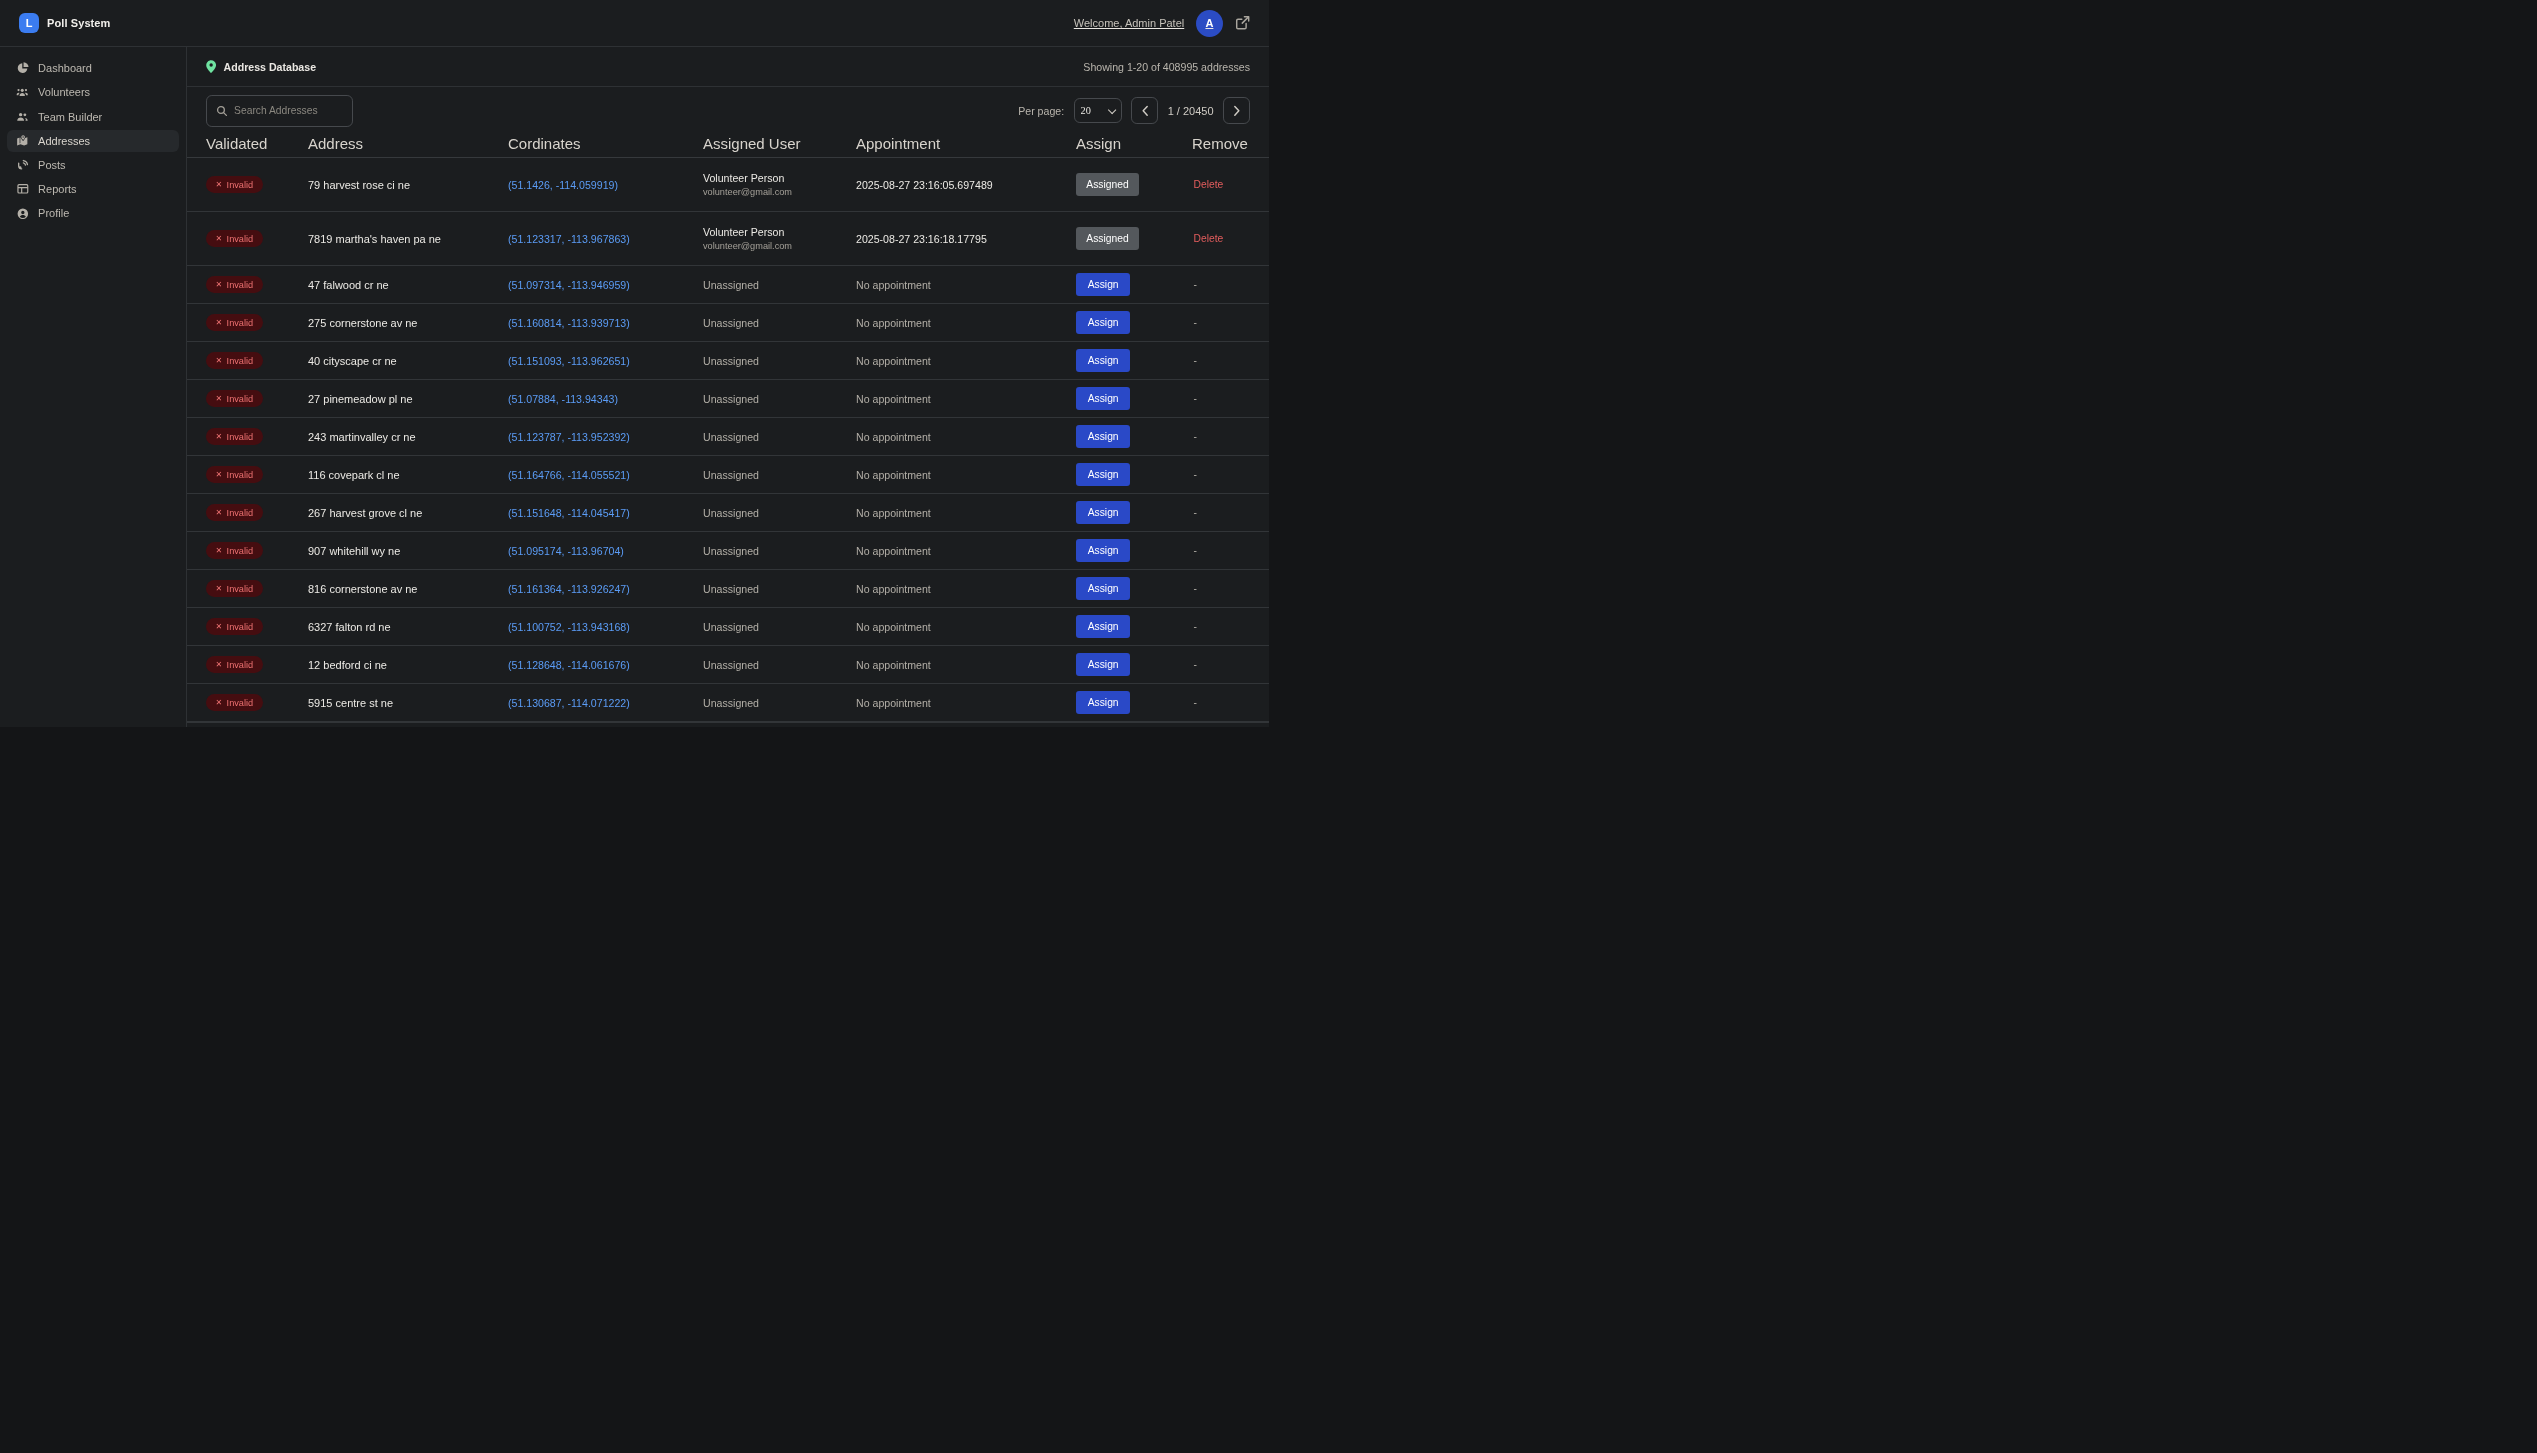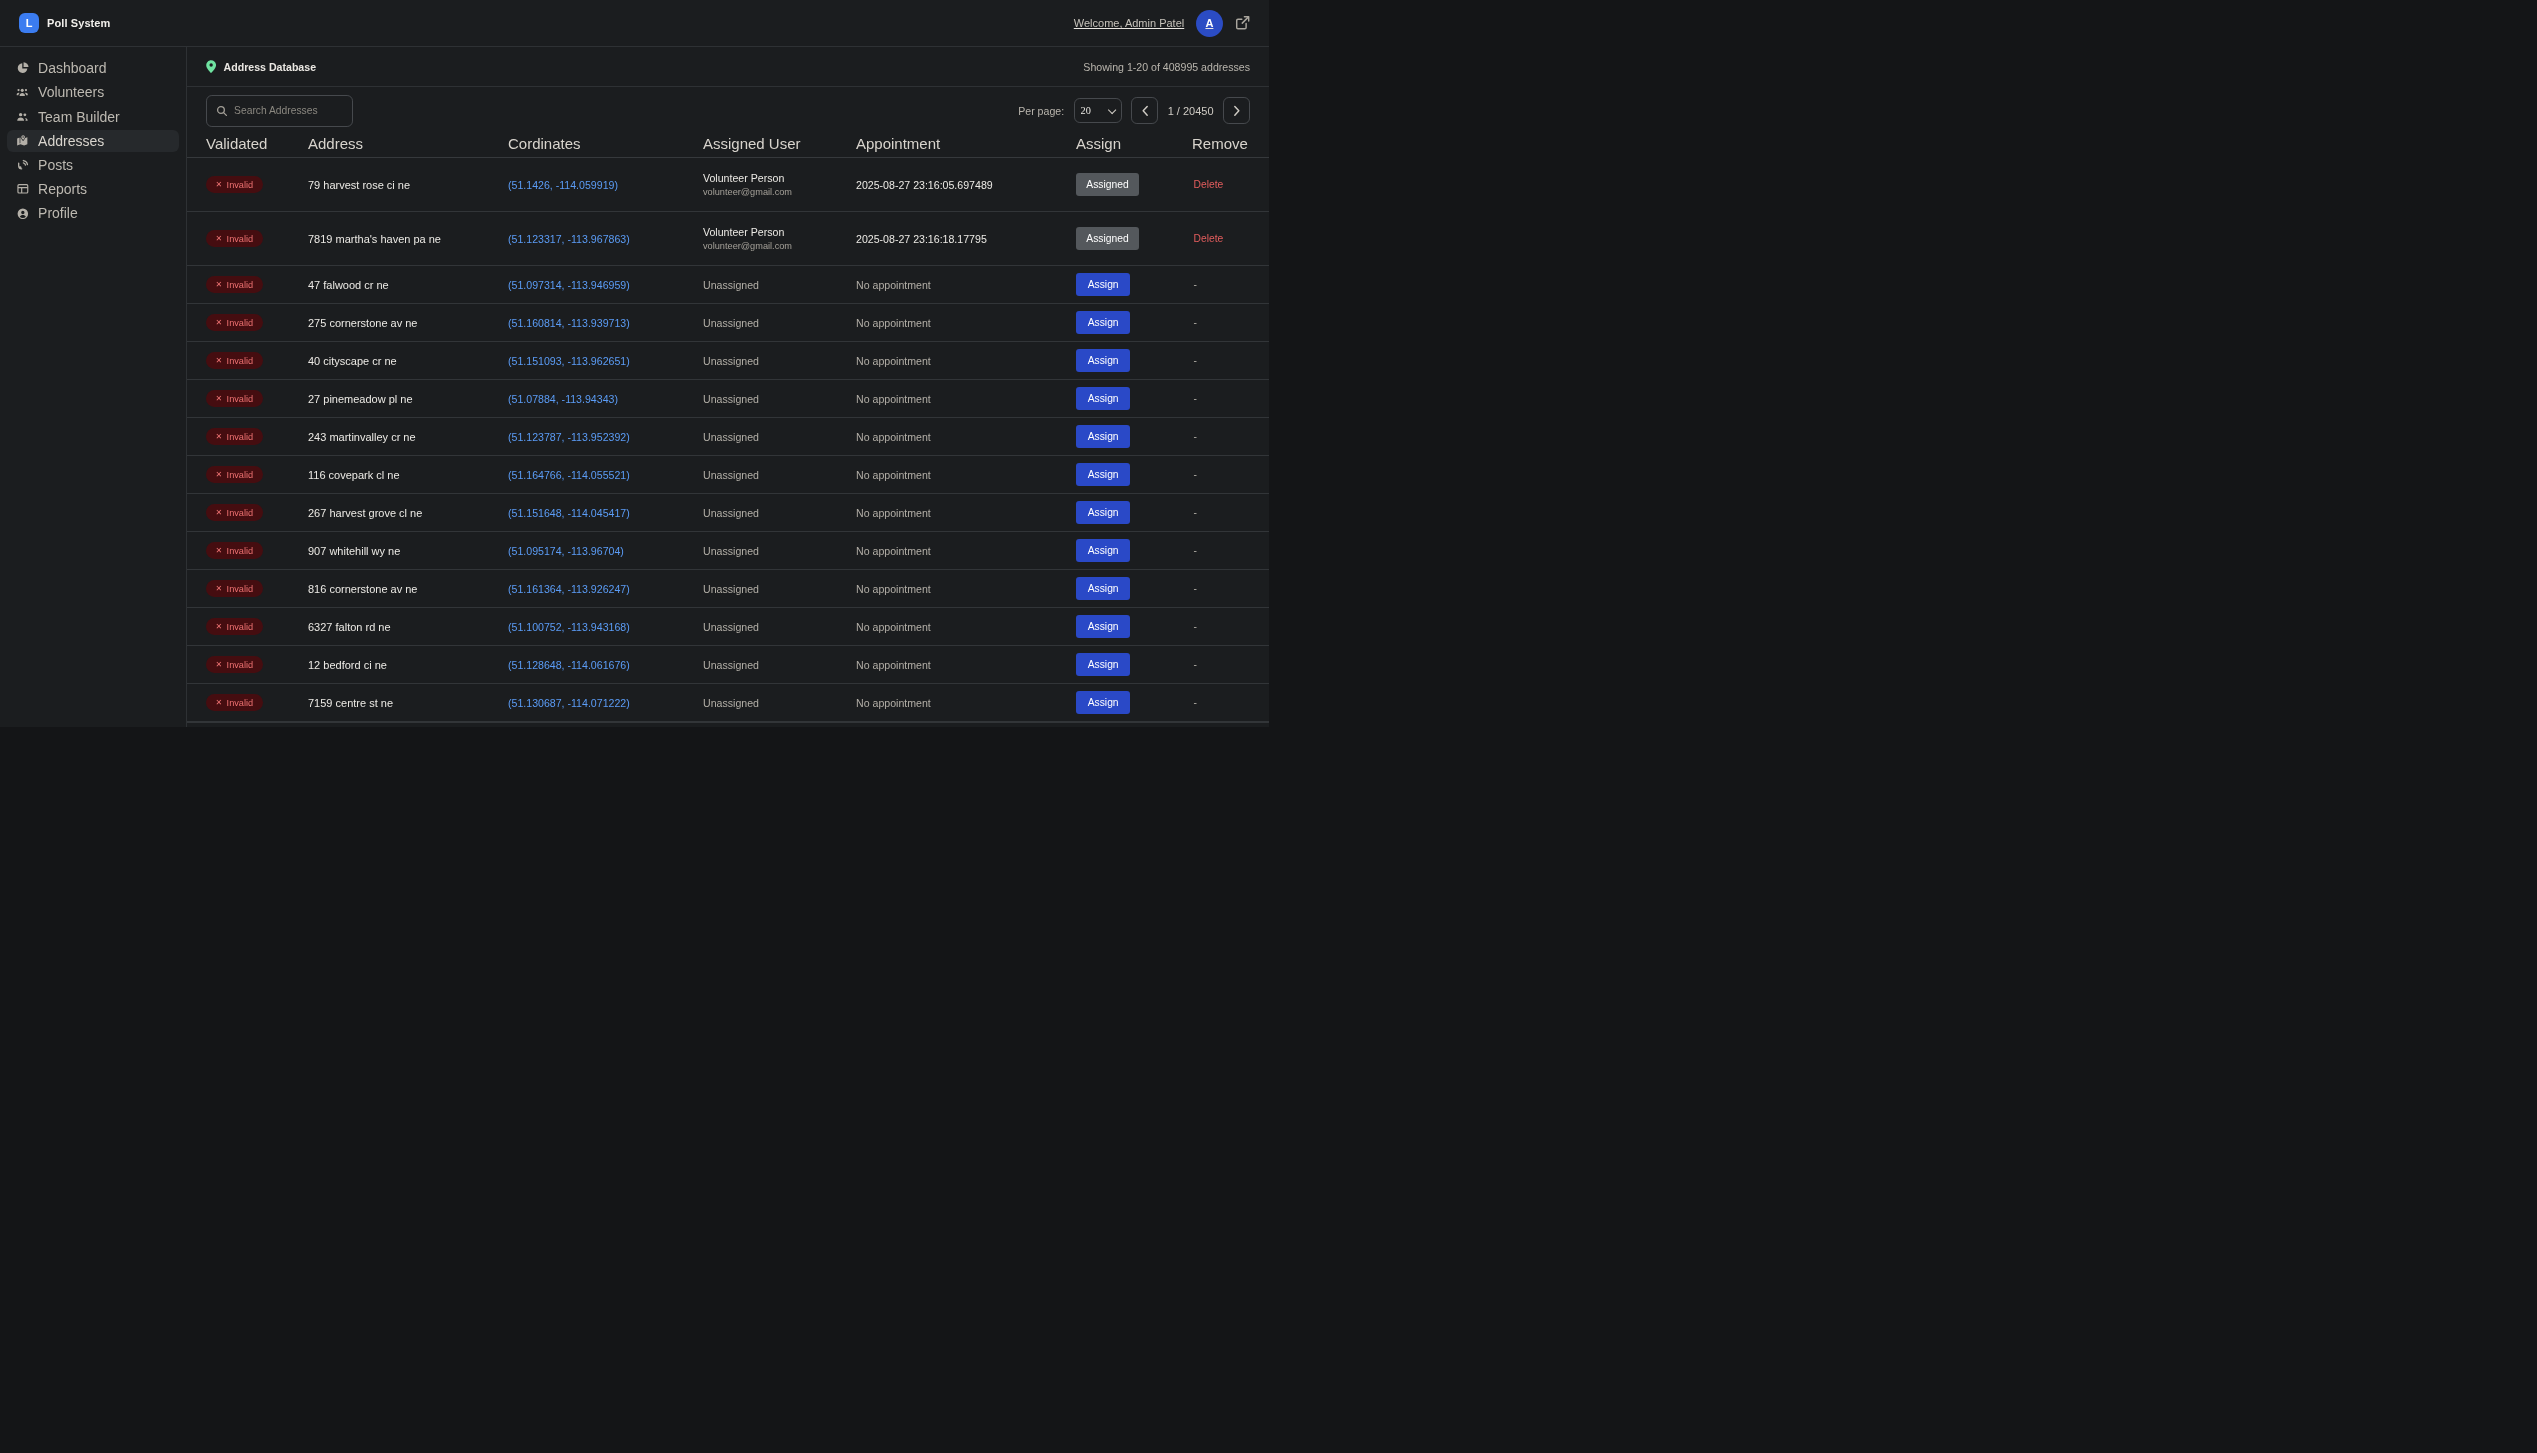--- a/index.html
+++ b/index.html
@@ -17,21 +17,21 @@
   .topbar-right { display:flex; align-items:center; gap:11.7px;text-decoration:underline; }
   .welcome { font-size:11px; color:#c6c2ba; }
   .avatar { width:27px; height:27px; border-radius:50%; background:#2b4cc4; color:#fff;
             display:flex; align-items:center; justify-content:center; font-size:11px; font-weight:700; cursor:pointer; }
   .ext-link { color:#aaa69e; display:flex; align-items:center; cursor:pointer; }
 
   
   .layout { display:flex; height:680px; }
   .sidebar { width:187px; border-right:0.7px solid #2e3134; padding:10.3px 7.3px 0 7.3px; flex-shrink:0; }
   .side-item { display:flex; align-items:center; gap:8.8px; height:22px; padding:0 8.8px; margin-bottom:2.2px;
-               border-radius:5.9px; color:#bdb9b1; font-size:14px; cursor:pointer; }
+               border-radius:5.9px; color:#bdb9b1; font-size:11px; cursor:pointer; }
   .side-item .s-ico { width:13.2px; display:flex; justify-content:center; color:#b4b0a8; }
   .side-item.active { background:#26292c; color:#d9d5ce; }
   .main { flex:1; min-width:0; display:flex; flex-direction:column; }
 
   
   .page-header { height:40px; display:flex; align-items:center; justify-content:space-between;
                  padding:0 19px; border-bottom:0.7px solid #2e3134;gap:8px; }
   .ph-left { display:flex; align-items:center; gap:7.3px; }
   .ph-title { font-size:10.6px; font-weight:700; color:#ebe8e3; }
   .ph-showing { font-size:10.6px; color:#b9b5ad; }
@@ -441,21 +441,21 @@
     <div class="cell cell-appt none">No appointment</div>
     <div class="cell"><button class="btn-assign">Assign</button></div>
     <div class="cell cell-remove">-</div>
   </div>
 
   <div class="grid-row trow">
     <div class="cell"><span class="badge">
                 <span class="badge-x">✕</span>
                 <span class="badge-label">Invalid</span>
               </span></div>
-    <div class="cell cell-address">7159 centre st ne</div>
+    <div class="cell cell-address">5915 centre st ne</div>
     <div class="cell"><a class="coords-link">(51.130687, -114.071222)</a></div>
     <div class="cell cell-user unassigned">
       <div class="user-name">Unassigned</div>
 
     </div>
     <div class="cell cell-appt none">No appointment</div>
     <div class="cell"><button class="btn-assign">Assign</button></div>
     <div class="cell cell-remove">-</div>
   </div>
 <div class="row-sliver"></div>

